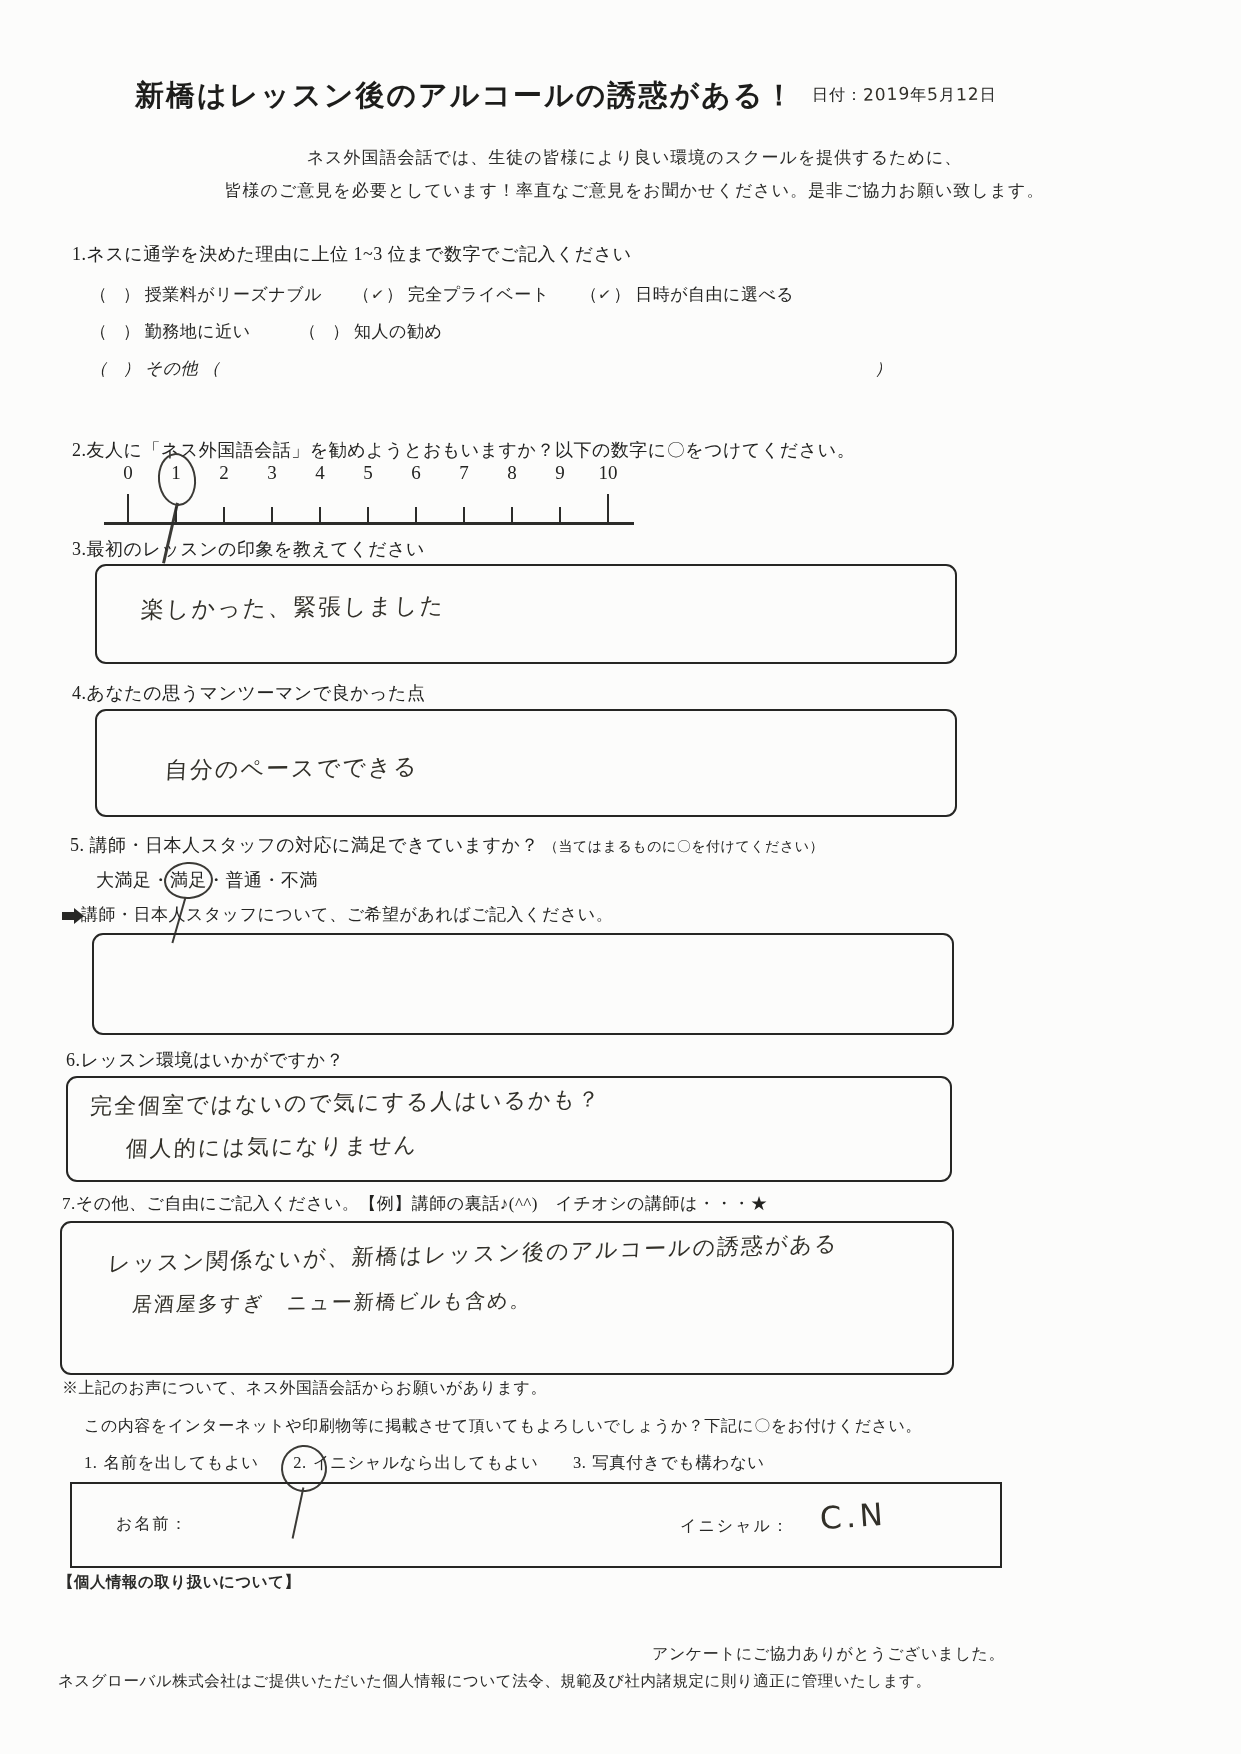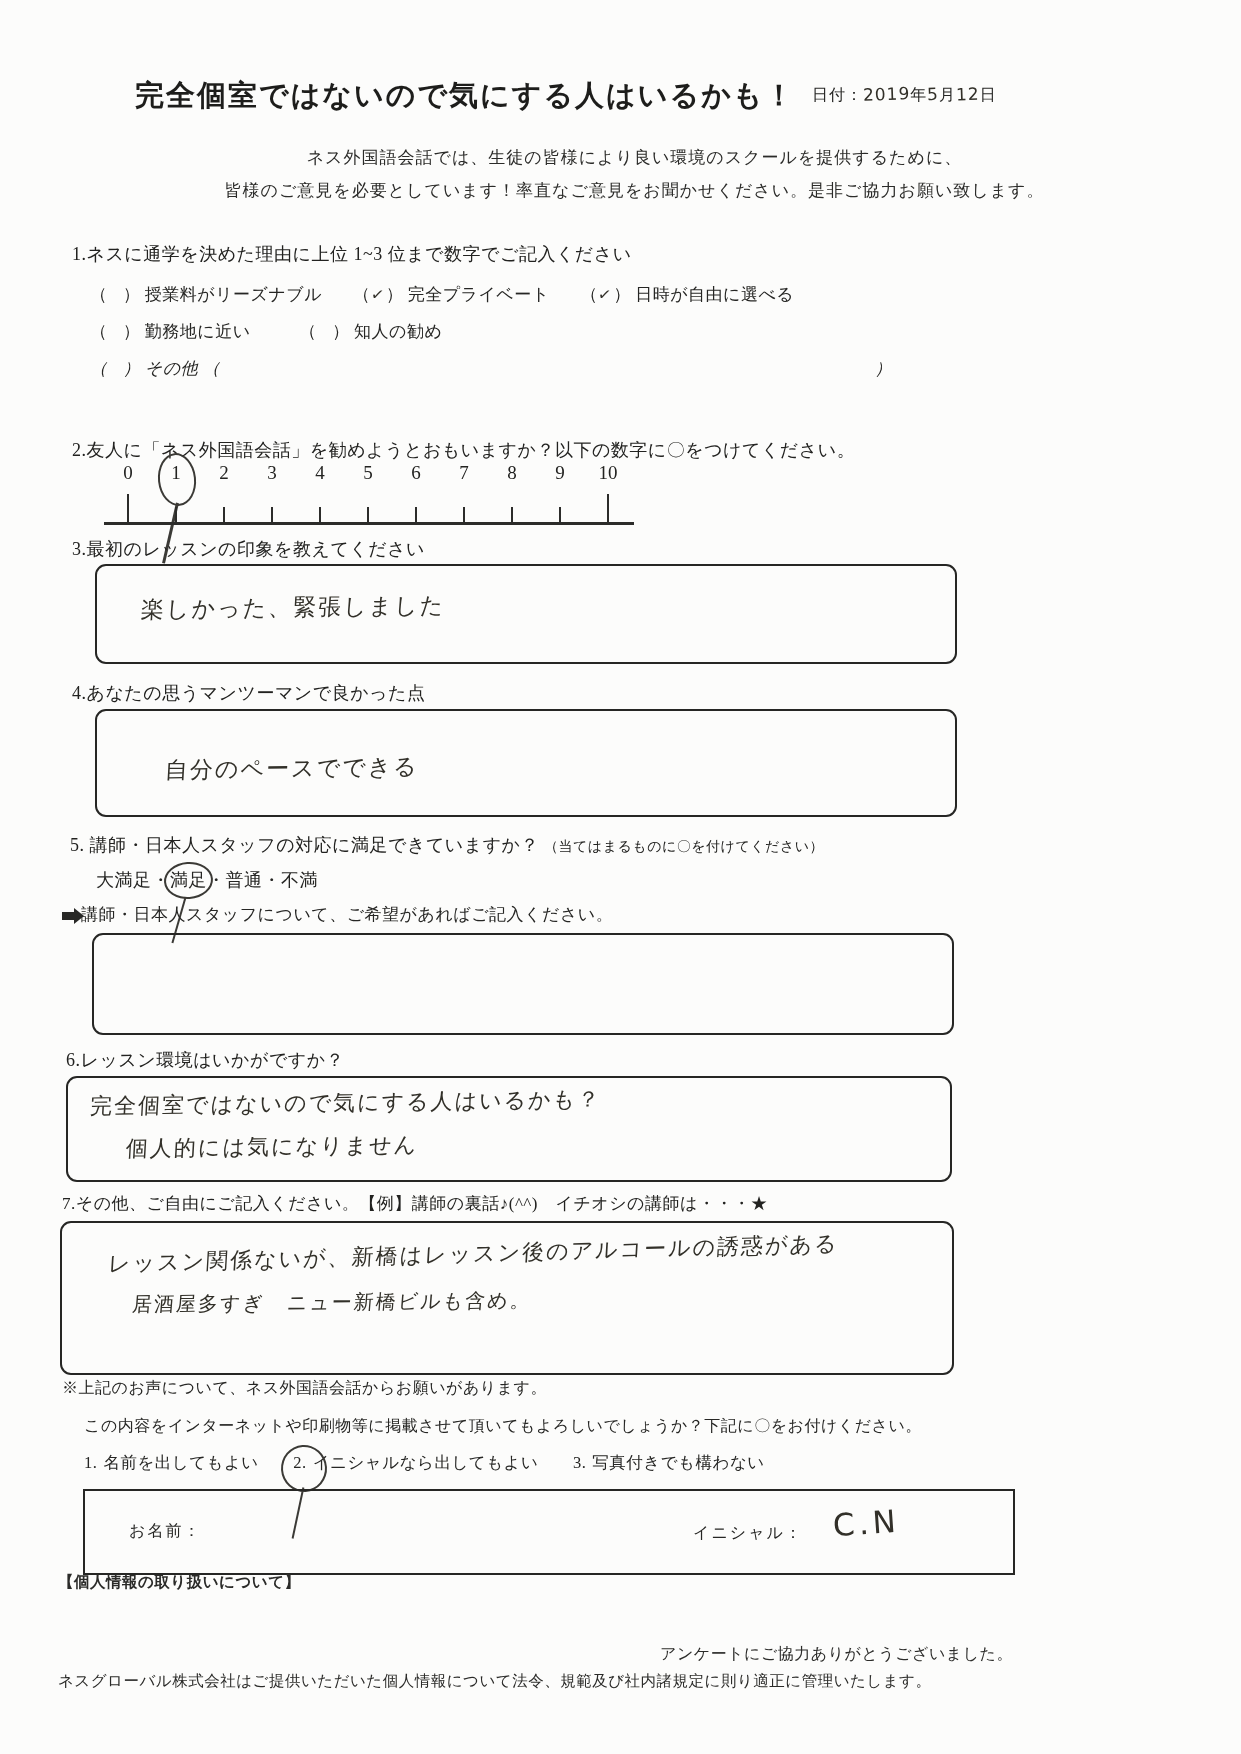--- a/index.html
+++ b/index.html
@@ -56,21 +56,21 @@
   .copt .num { margin-right:6px; }
   .namebox-label { font-size:16px; letter-spacing:2px; }
   .hw-initial { font-size:31px; letter-spacing:4px; transform:rotate(-4deg); display:inline-block; }
   .footer-txt { font-size:15.5px; letter-spacing:0.5px; white-space:nowrap; color:#2b2b29; }
 </style>
 </head>
 <body>
 
 <div class="page">
 
-  <h1 class="abs title" style="top:76px; left:135px;">完全個室ではないので気にする人はいるかも！</h1>
+  <h1 class="abs title" style="top:76px; left:135px;">新橋はレッスン後のアルコールの誘惑がある！</h1>
   <div class="abs date" style="top:84px; left:812px;">
     <span>日付：</span><span class="hw hw-date">2019</span><span>年</span><span class="hw hw-date">5</span><span>月</span><span class="hw hw-date">12</span><span>日</span>
   </div>
   <p class="abs intro" style="top:132px;">ネス外国語会話では、生徒の皆様により良い環境のスクールを提供するために、</p>
   <p class="abs intro" style="top:165px;">皆様のご意見を必要としています！率直なご意見をお聞かせください。是非ご協力お願い致します。</p>
 
   <div class="abs qhead" style="top:242px; left:72px;">1.ネスに通学を決めた理由に上位 1~3 位まで数字でご記入ください</div>
   <div class="abs optrow" style="top:283px; left:90px;">
     <span class="opt"><span class="pn">（</span><span class="mark hw"></span><span class="pn">）</span> <span>授業料がリーズナブル</span></span>
     <span class="opt"><span class="pn">（</span><span class="mark hw">✓</span><span class="pn">）</span> <span>完全プライベート</span></span>
@@ -170,23 +170,23 @@
     <span class="hw hw-ans" style="left:70px; top:66px; font-size:20px; transform:rotate(-0.6deg) skewX(-5deg);">居酒屋多すぎ　ニュー新橋ビルも含め。</span>
   </div>
 
   <div class="abs consent-txt" style="top:1416px; left:84px;">この内容をインターネットや印刷物等に掲載させて頂いてもよろしいでしょうか？下記に〇をお付けください。</div>
   <div class="abs consent-txt" style="top:1378px; left:62px;">※上記のお声について、ネス外国語会話からお願いがあります。</div>
   <div class="abs consent-txt" style="top:1452px; left:84px; font-size:16.5px;">
     <span class="copt"><span class="num">1.</span><span>名前を出してもよい</span></span>
     <span class="copt"><span class="num circ-two"><span>2.</span></span><span>イニシャルなら出してもよい</span></span>
     <span class="copt"><span class="num">3.</span><span>写真付きでも構わない</span></span>
   </div>
-  <div class="abs" style="top:1482px; left:83px; width:928px; height:82px; border:2.5px solid #262624;margin-top:7px;">
+  <div class="abs" style="top:1482px; left:70px; width:928px; height:82px; border:2.5px solid #262624;">
     <span class="abs namebox-label" style="left:44px; top:30px;">お名前：</span>
     <span class="abs namebox-label" style="left:608px; top:32px;">イニシャル：</span>
     <span class="abs hw hw-initial" style="left:748px; top:14px;">C.N</span>
   </div>
 
   <div class="abs footer-txt" style="top:1572px; left:58px; font-weight:bold;">【個人情報の取り扱いについて】</div>
   <div class="abs footer-txt" style="top:1671px; left:58px;">ネスグローバル株式会社はご提供いただいた個人情報について法令、規範及び社内諸規定に則り適正に管理いたします。</div>
-  <div class="abs footer-txt" style="top:1644px; left:652px; font-size:16px;margin-left:8px;">アンケートにご協力ありがとうございました。</div>
+  <div class="abs footer-txt" style="top:1644px; left:652px; font-size:16px;">アンケートにご協力ありがとうございました。</div>
 
 </div>
 
 </body></html>

